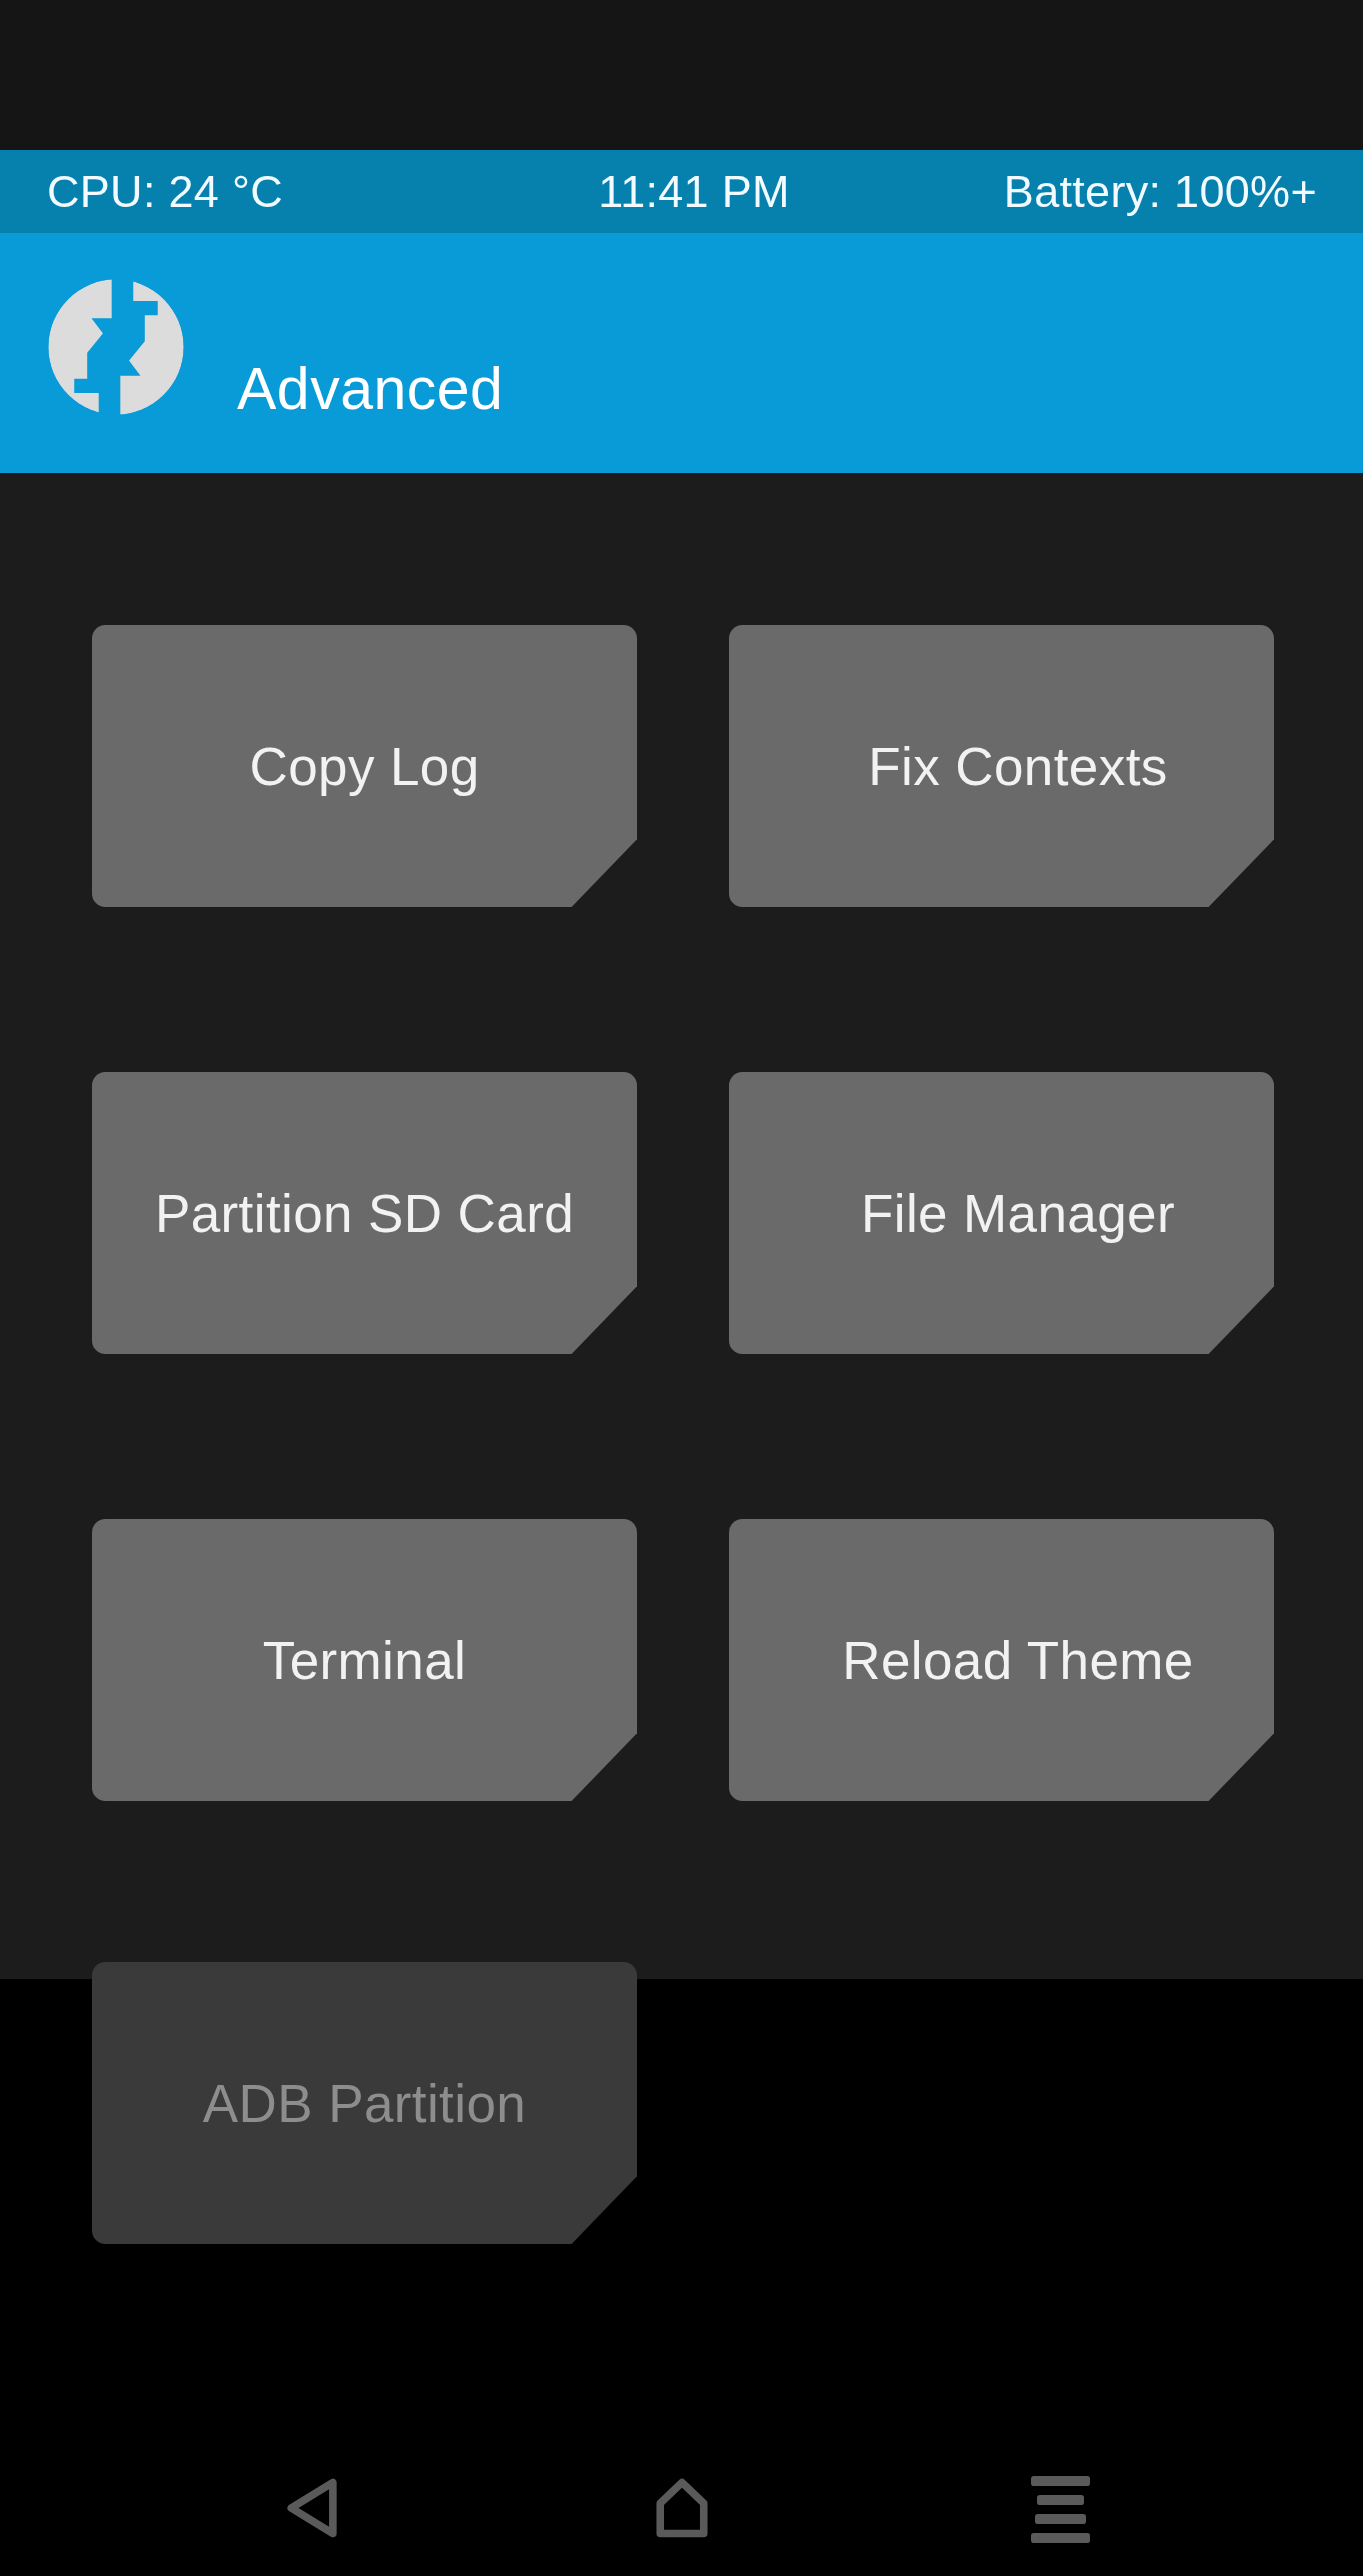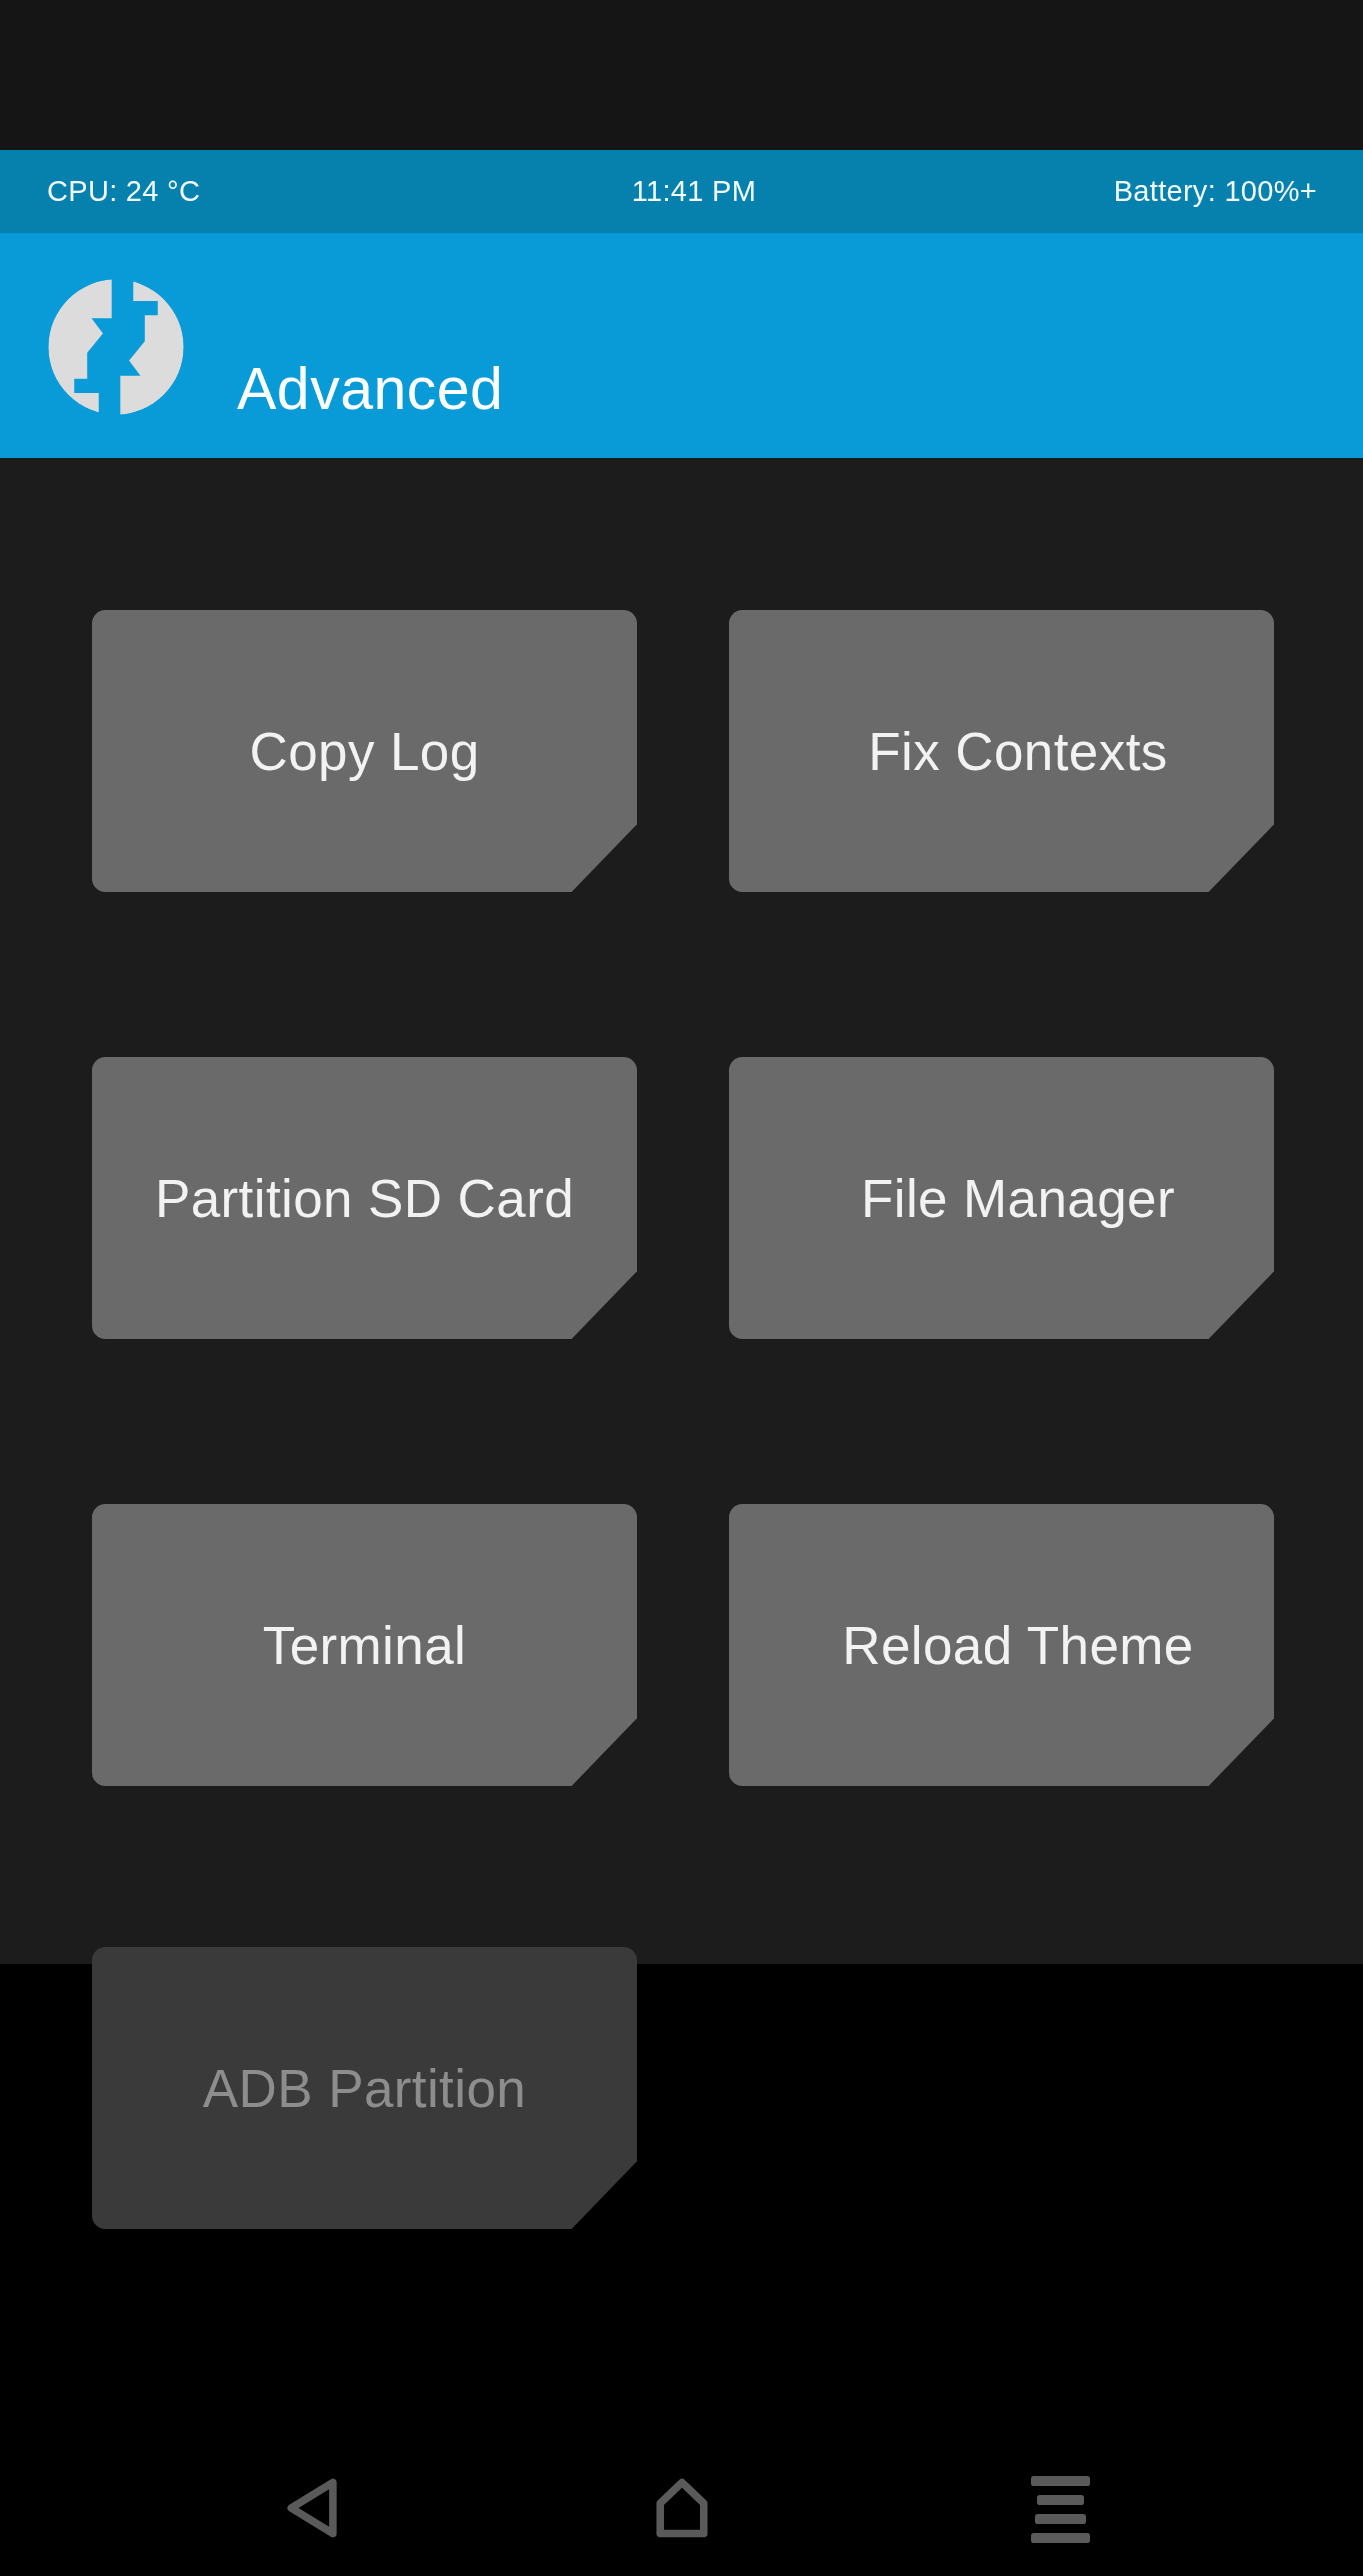--- a/index.html
+++ b/index.html
@@ -22,21 +22,21 @@
     background:#151515;
   }
 
   
   .statusbar {
     position:absolute; left:0; top:150px;
     width:1364px; height:83px;
     background:#0680ad;
     display:flex; align-items:center;
     color:#f2fbff;
-    font-size:29px;
+    font-size:45px;
     letter-spacing:0.3px;
   }
   .sb-left   { position:absolute; left:47px; }
   .sb-center { position:absolute; left:12px; width:1364px; text-align:center; }
   .sb-right  { position:absolute; right:47px; }
 
   
   .header {
     position:absolute; left:0; top:233px;
     width:1364px; height:312px;
@@ -50,21 +50,21 @@
   .header-title {
     position:absolute; left:237px; top:50%;
     transform:translateY(-50%);
     color:#ffffff;
     font-size:59px;
     letter-spacing:0.5px;
   }
 
   
   .content {
-    position:absolute; left:0; top:458px;
+    position:absolute; left:0; top:473px;
     width:1364px; height:1506px;
     background:#1c1c1c;
   }
 
   .btn {
     position:absolute;
     width:545px; height:282px;
     background:#6a6a6a;
     border-radius:13.3px;
     

